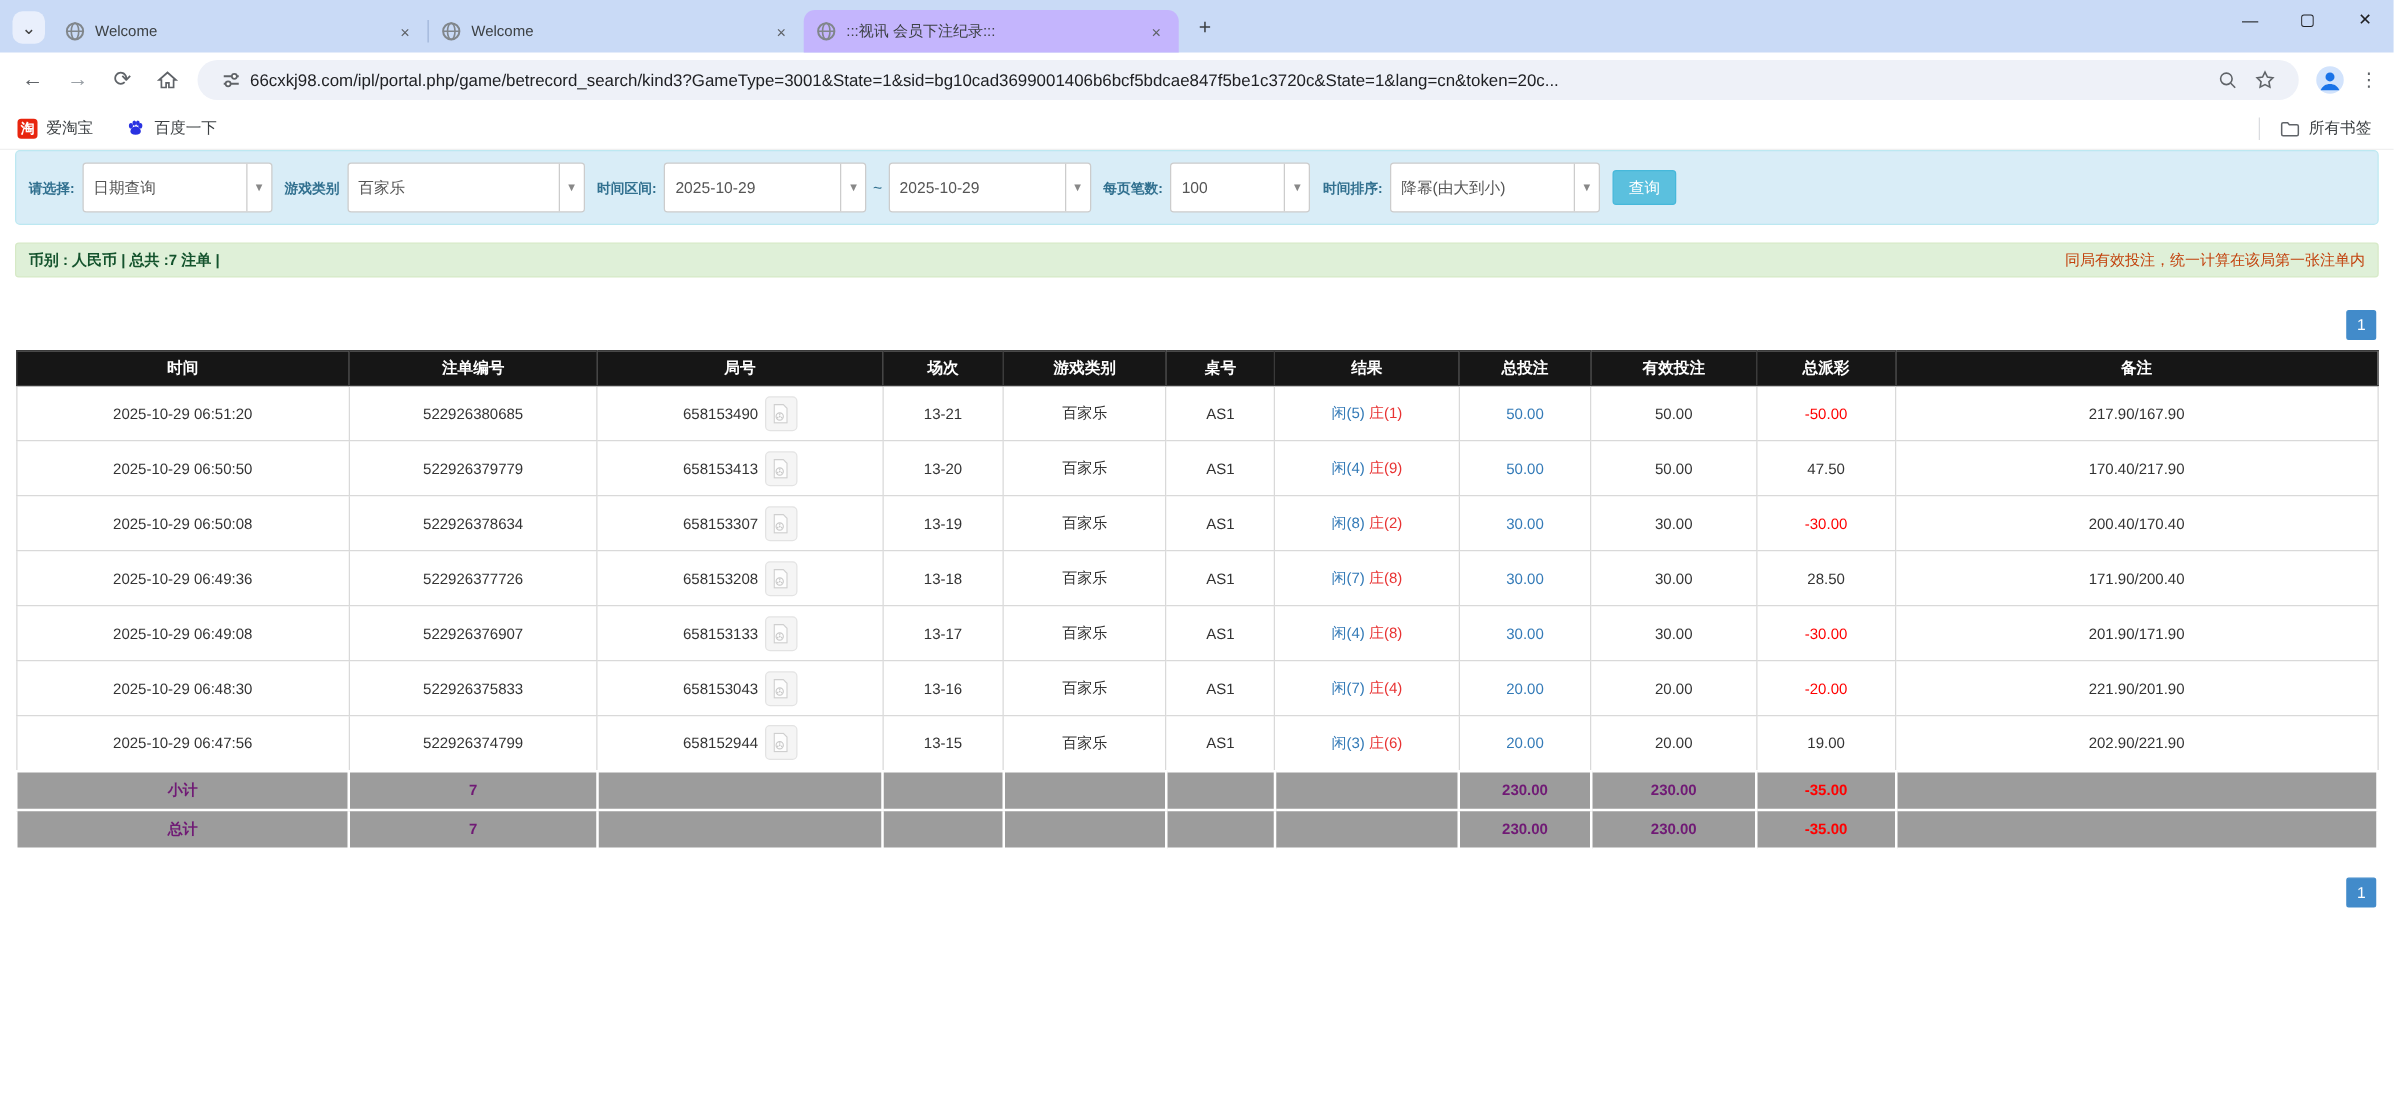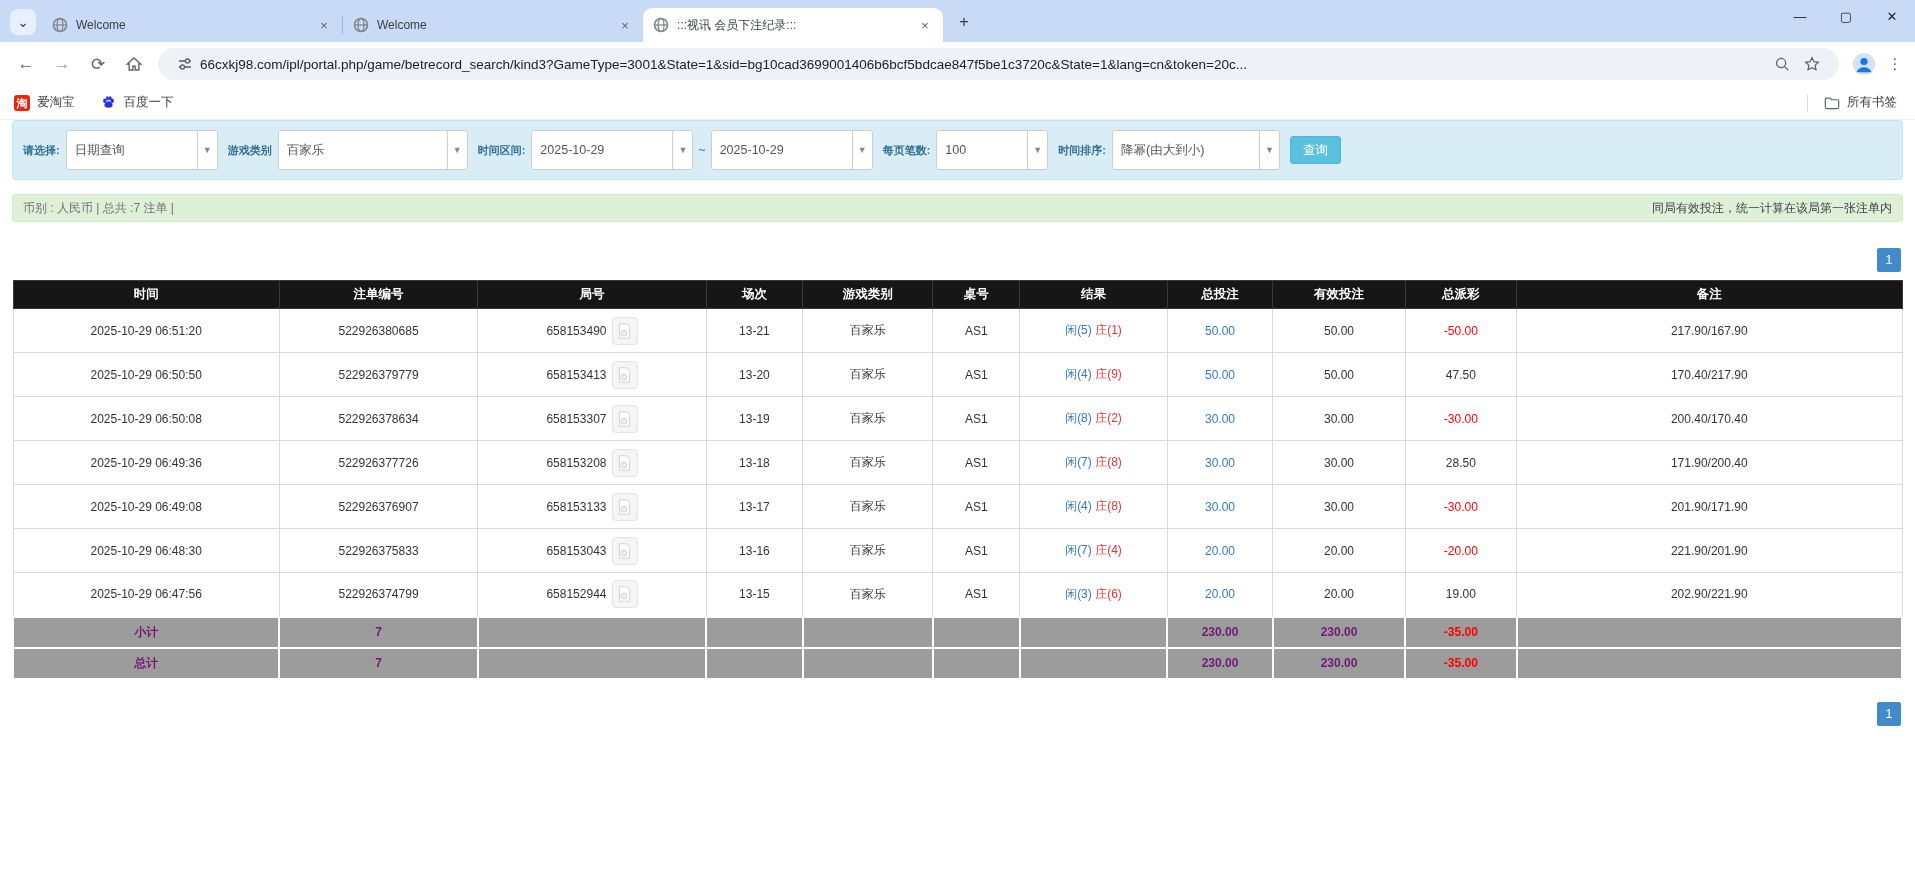--- a/index.html
+++ b/index.html
@@ -6,21 +6,21 @@
   html,body { width:1915px; height:880px; overflow:hidden; background:#fff;
     font-family:"Liberation Sans","DejaVu Sans",sans-serif; }
 
   
   .tabstrip { height:42px; background:#c9daf6; display:flex; align-items:flex-end; position:relative; }
   .tab-search-btn { width:26px; height:26px; margin:0 6px 7px 10px; border-radius:8px;
     display:flex; align-items:center; justify-content:center; color:#444; font-size:14px;
     background:#e9effc; cursor:pointer; }
   .tab { width:300px; height:34px; display:flex; align-items:center; padding:0 10px;
     font-size:12px; color:#3c4043; position:relative; cursor:pointer; }
-  .tab.active { background:#ffffff; border-radius:9px 9px 0 0; }
+  .tab.active { background:#c4b5fd; border-radius:9px 9px 0 0; }
   .tab .favicon { width:16px; height:16px; margin-right:8px; flex:0 0 auto; }
   .tab .tab-title { flex:1; overflow:hidden; white-space:nowrap; text-overflow:ellipsis; }
   .tab .tab-close { width:16px; height:16px; border-radius:50%; display:flex; align-items:center;
     justify-content:center; font-size:13px; color:#5f6368; margin-left:8px; }
   .tab-divider { width:1px; height:18px; background:#9fb4d8; margin-bottom:8px; }
   .newtab-btn { width:26px; height:26px; margin:0 0 7px 8px; display:flex; align-items:center;
     justify-content:center; font-size:17px; color:#3c4043; border-radius:50%; cursor:pointer; }
   .win-controls { position:absolute; right:0; top:0; height:32px; display:flex; }
   .win-btn { width:46px; height:32px; display:flex; align-items:center; justify-content:center;
     font-size:13px; color:#202124; cursor:pointer; }
@@ -63,22 +63,22 @@
   .f-select .sel-val { flex:1; padding:0 8px; white-space:nowrap; overflow:hidden; }
   .f-select .sel-arrow { width:20px; height:100%; border-left:1px solid #ccc; display:flex;
     align-items:center; justify-content:center; color:#888; font-size:9px; }
   .tilde { font-size:12.5px; color:#31708f; margin:0 5px; }
   .search-btn { height:28px; padding:0 12px; margin-left:10px; background:#5bc0de; color:#fff;
     border:1px solid #46b8da; border-radius:3px; font-size:12.5px; cursor:pointer; }
 
   .summary-bar { margin:14px 12px 0 12px; background:#dff0d8; border:1px solid #d6e9c6;
     border-radius:3px; height:28px; display:flex; align-items:center; padding:0 10px;
     font-size:12px; }
-  .summary-left { color:#737373; }
-  .summary-right { margin-left:auto; color:#404040; }
+  .summary-left { color:#14532d;font-weight:bold; }
+  .summary-right { margin-left:auto; color:#c2410c; }
 
   .pager-row { display:flex; justify-content:flex-end; margin:26px 14px 8px 0; }
   .pager-row.bottom { margin:22px 14px 0 0; }
   .page-btn { min-width:24px; height:24px; background:#428bca; border:1px solid #428bca;
     color:#fff; font-size:12.5px; display:flex; align-items:center; justify-content:center;
     border-radius:2px; cursor:pointer; }
 
   table.bet-table { width:1891px; margin:0 12px; border-collapse:collapse; font-size:12px; }
   .bet-table th { background:#161616; color:#fff; font-weight:bold; height:28px; text-align:center;
     border:1px solid #3a3a3a; font-size:12.5px; }

